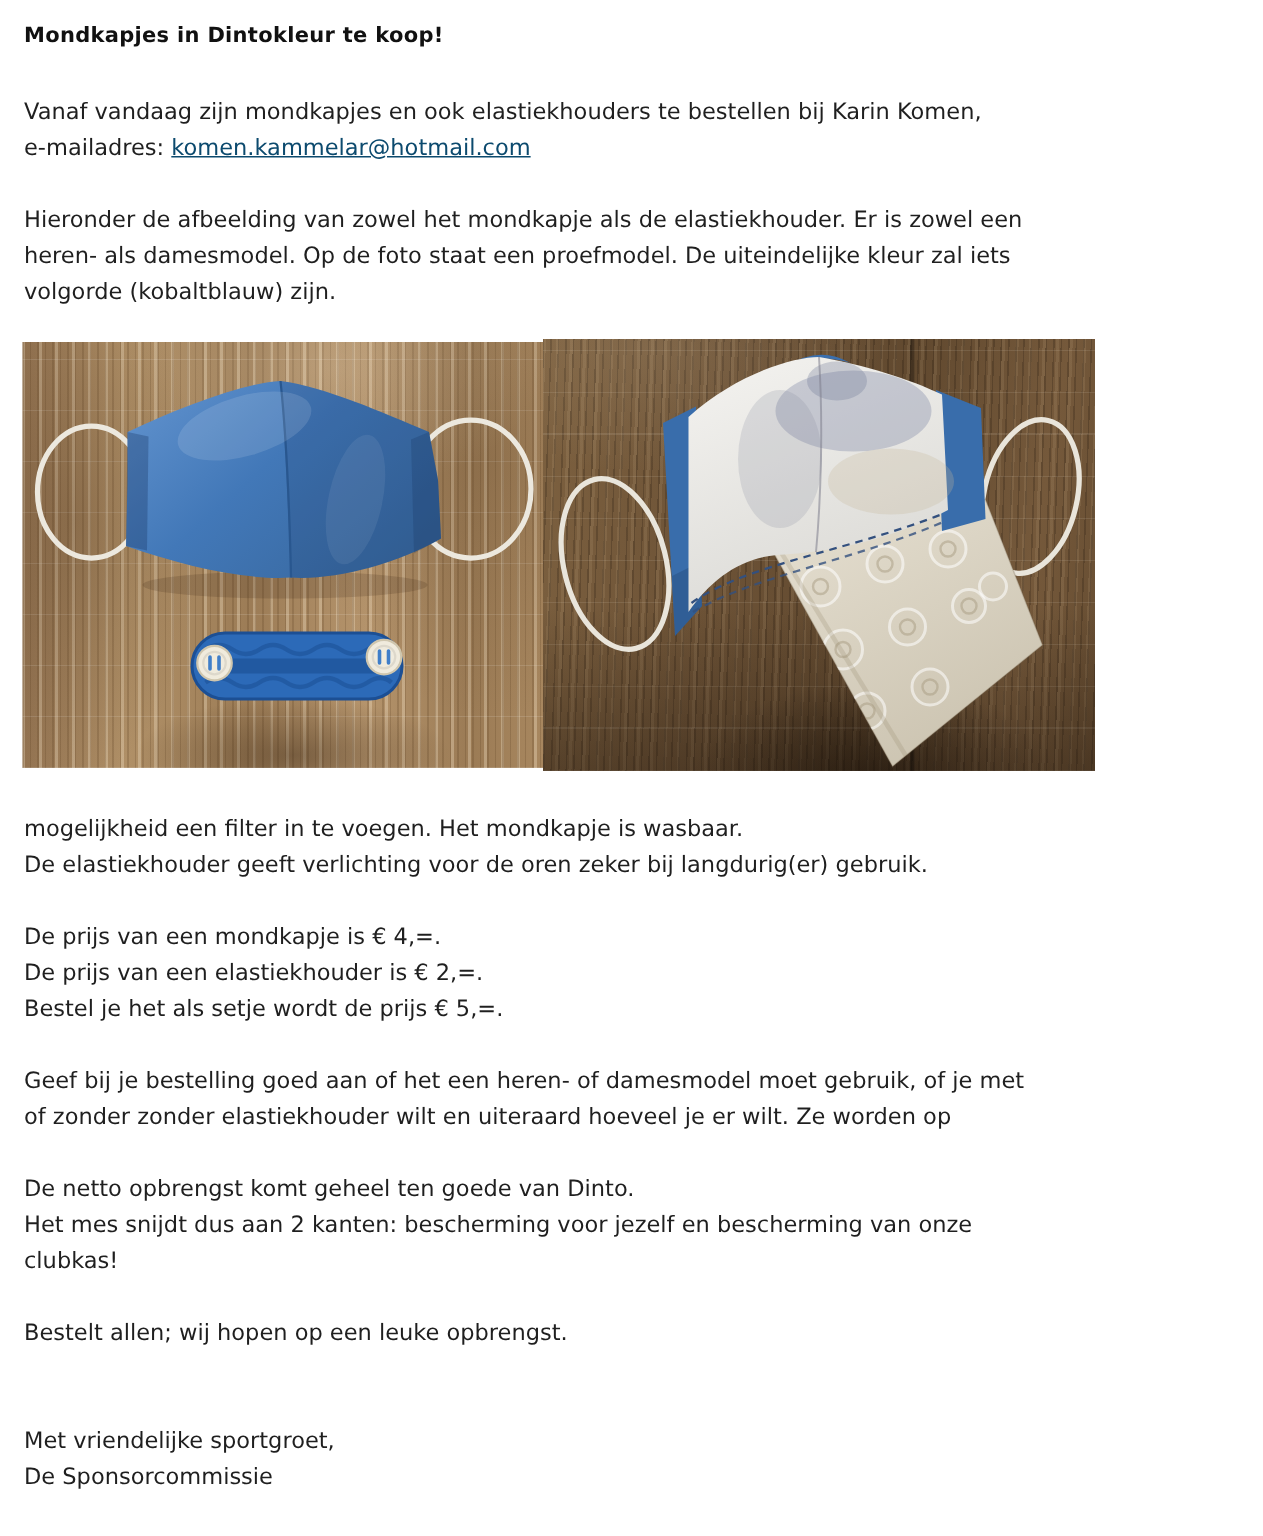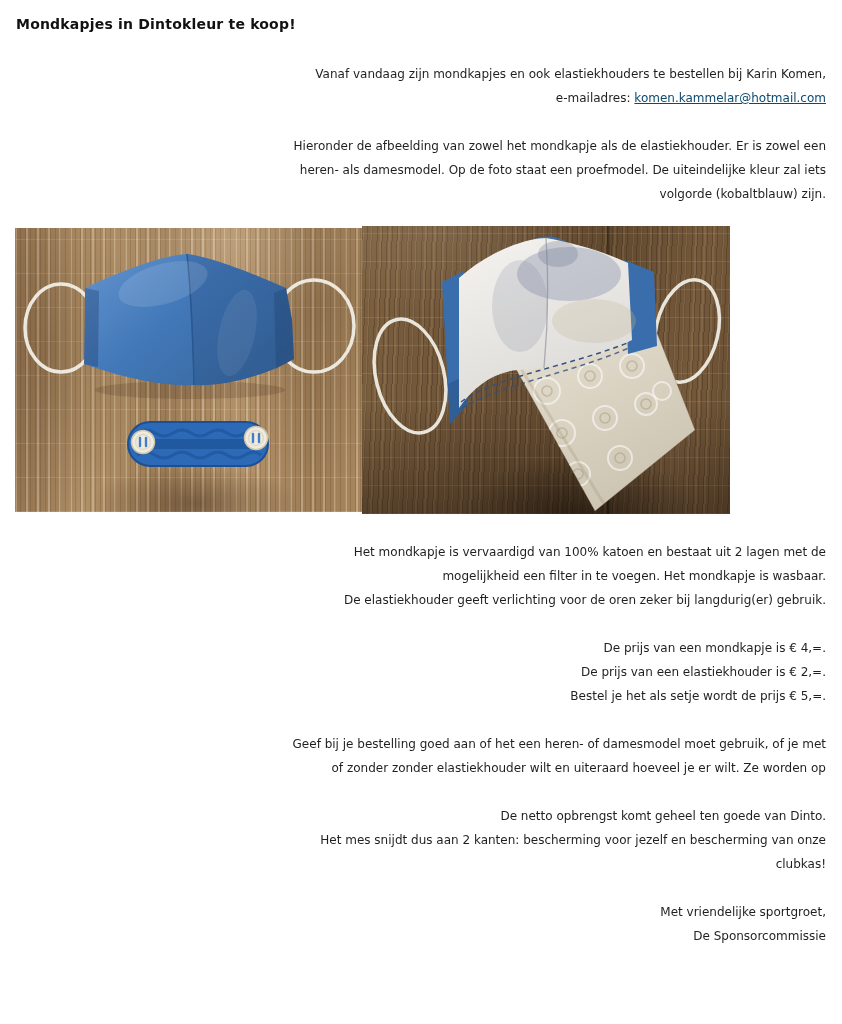--- a/index.html
+++ b/index.html
@@ -6,21 +6,21 @@
   body {
     width:842px; height:1024px; overflow:hidden;
     font-family:"DejaVu Sans","Liberation Sans",sans-serif;
     color:#1f1f1f;
   }
   main { padding:12px 16px 0 16px; }
   h1.title {
     font-size:14px; line-height:24px; font-weight:bold; color:#111;
     margin:0 0 26px 0; letter-spacing:.2px;
   }
-  .para { font-size:12px; line-height:24px; margin:0 0 24px 0;text-align:right; }
+  .para { font-size:15px; line-height:24px; margin:0 0 24px 0; }
   .line { white-space:nowrap; }
   .para-afbeelding { margin-bottom:20px; }
   .para-oproep { margin-bottom:48px; }
   .para-afsluiting { margin-bottom:0; }
   a.email { color:#0c4a6e; text-decoration:underline; cursor:pointer; }
 
   
   .photos { display:flex; align-items:flex-start; margin:0 0 26px -1px; }
   .photo { position:relative; overflow:hidden; flex:none; }
   .photo svg { position:absolute; inset:0; display:block; }
@@ -188,21 +188,20 @@
           <ellipse cx="196" cy="28" rx="20" ry="13" fill="rgba(110,118,148,0.30)"></ellipse>
           <path d="M184,12 C187,60 185,110 182,142" stroke="rgba(125,125,140,0.55)" stroke-width="1.3" fill="none"></path>
           <path d="M99,176 C135,150 205,141 268,116" stroke="#33507e" stroke-width="1.5" fill="none" stroke-dasharray="5,4"></path>
           <path d="M100,182 C140,158 210,147 269,121" stroke="#33507e" stroke-width="1.5" fill="none" stroke-dasharray="5,4" opacity="0.8"></path>
         </g>
       </svg>
     </div>
   </div>
 
   <div class="para">
-    <div class="line">Het mondkapje is vervaardigd van 100% katoen en bestaat uit 2 lagen met de</div>
     <div class="line">mogelijkheid een filter in te voegen. Het mondkapje is wasbaar.</div>
     <div class="line">De elastiekhouder geeft verlichting voor de oren zeker bij langdurig(er) gebruik.</div>
   </div>
 
   <div class="para">
     <div class="line">De prijs van een mondkapje is € 4,=.</div>
     <div class="line">De prijs van een elastiekhouder is € 2,=.</div>
     <div class="line">Bestel je het als setje wordt de prijs € 5,=.</div>
   </div>
 
@@ -210,19 +209,22 @@
     <div class="line">Geef bij je bestelling goed aan of het een heren- of damesmodel moet gebruik, of je met</div>
     <div class="line">of zonder zonder elastiekhouder wilt en uiteraard hoeveel je er wilt. Ze worden op</div>
   </div>
 
   <div class="para">
     <div class="line">De netto opbrengst komt geheel ten goede van Dinto.</div>
     <div class="line">Het mes snijdt dus aan 2 kanten: bescherming voor jezelf en bescherming van onze</div>
     <div class="line">clubkas!</div>
   </div>
 
+  <div class="para para-oproep">
+    <div class="line">Bestelt allen; wij hopen op een leuke opbrengst.</div>
+  </div>
 
   <div class="para para-afsluiting">
     <div class="line">Met vriendelijke sportgroet,</div>
     <div class="line">De Sponsorcommissie</div>
   </div>
 
 </main>
 
 </body></html>

